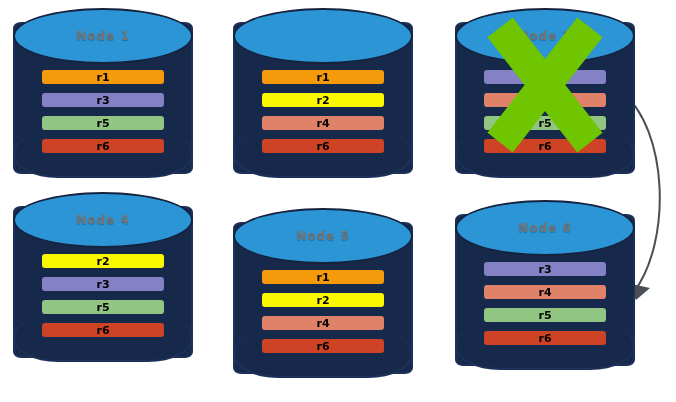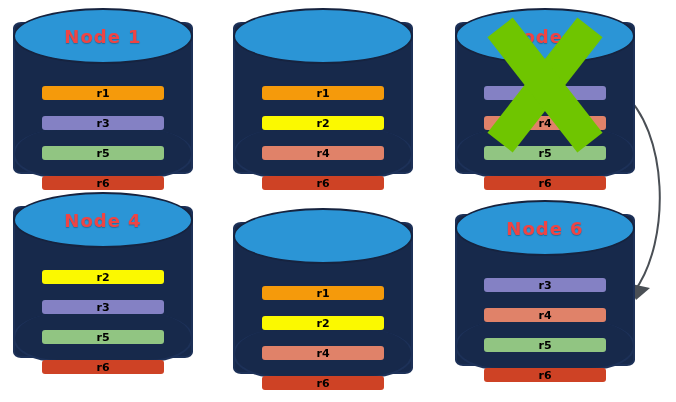--- a/index.html
+++ b/index.html
@@ -27,36 +27,35 @@
   .cyl-top{
     position:absolute;left:0;top:0;width:180px;height:56px;
     background:#2b95d6;
     border:2px solid #16233f;
     border-radius:50%;
     box-sizing:border-box;
   }
   .cyl-title{
     position:absolute;left:0;top:0;width:180px;height:56px;
     display:flex;align-items:center;justify-content:center;
-    color:#ef4444;font-size:18px;font-weight:bold;
+    color:#737373;font-size:12px;font-weight:bold;
     letter-spacing:1px;
     text-shadow:0 1px 1px rgba(0,0,0,.25);
     font-family:"DejaVu Sans",sans-serif;
   }
 
   
   .recs{position:absolute;left:29px;top:62px;width:122px;}
   .rec{
     position:relative;height:14px;margin-bottom:9px;
     border-radius:3px;
     display:flex;align-items:center;justify-content:center;
     font-size:11px;font-weight:bold;color:#000000;
     line-height:1;
     font-family:"DejaVu Sans",sans-serif;
-    margin-top:16px;
   }
   .rec:last-child{margin-bottom:0;}
 
   
   .xmark{position:absolute;left:0;top:0;width:180px;height:180px;pointer-events:none;}
   .xbar{
     position:absolute;left:74px;top:4px;width:32px;height:146px;
     background:#6fc500;
   }
   .xbar.a{transform:rotate(38deg);}
@@ -124,20 +123,21 @@
           <div class="rec" style="background: rgb(251, 249, 0);">r2</div>
           <div class="rec" style="background: rgb(132, 129, 196);">r3</div>
           <div class="rec" style="background: rgb(145, 197, 130);">r5</div>
           <div class="rec" style="background: rgb(206, 66, 37);">r6</div>
         </div>
       </div>
       <div class="node" style="left: 233px; top: 208px;">
         <div class="cyl-body"></div>
         <div class="cyl-bottom"></div>
         <div class="cyl-top"></div>
+        <div class="cyl-title">Node 5</div>
         <div class="recs">
           <div class="rec" style="background: rgb(245, 154, 11);">r1</div>
           <div class="rec" style="background: rgb(251, 249, 0);">r2</div>
           <div class="rec" style="background: rgb(224, 130, 105);">r4</div>
           <div class="rec" style="background: rgb(206, 66, 37);">r6</div>
         </div>
       </div>
       <div class="node" style="left: 455px; top: 200px;">
         <div class="cyl-body"></div>
         <div class="cyl-bottom"></div>

